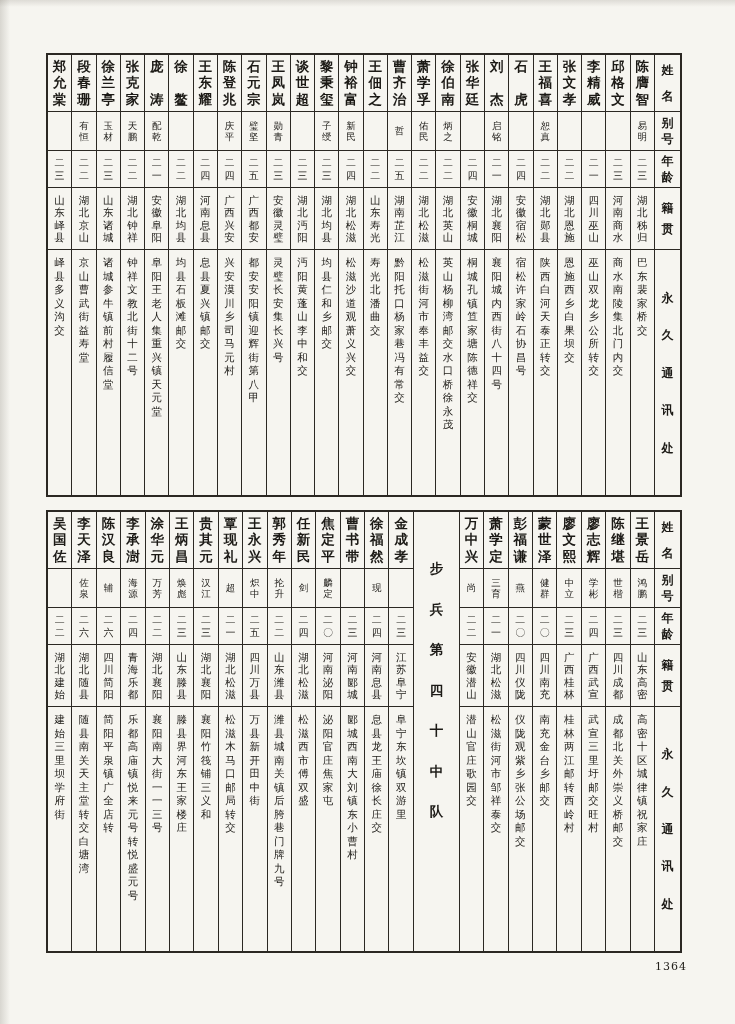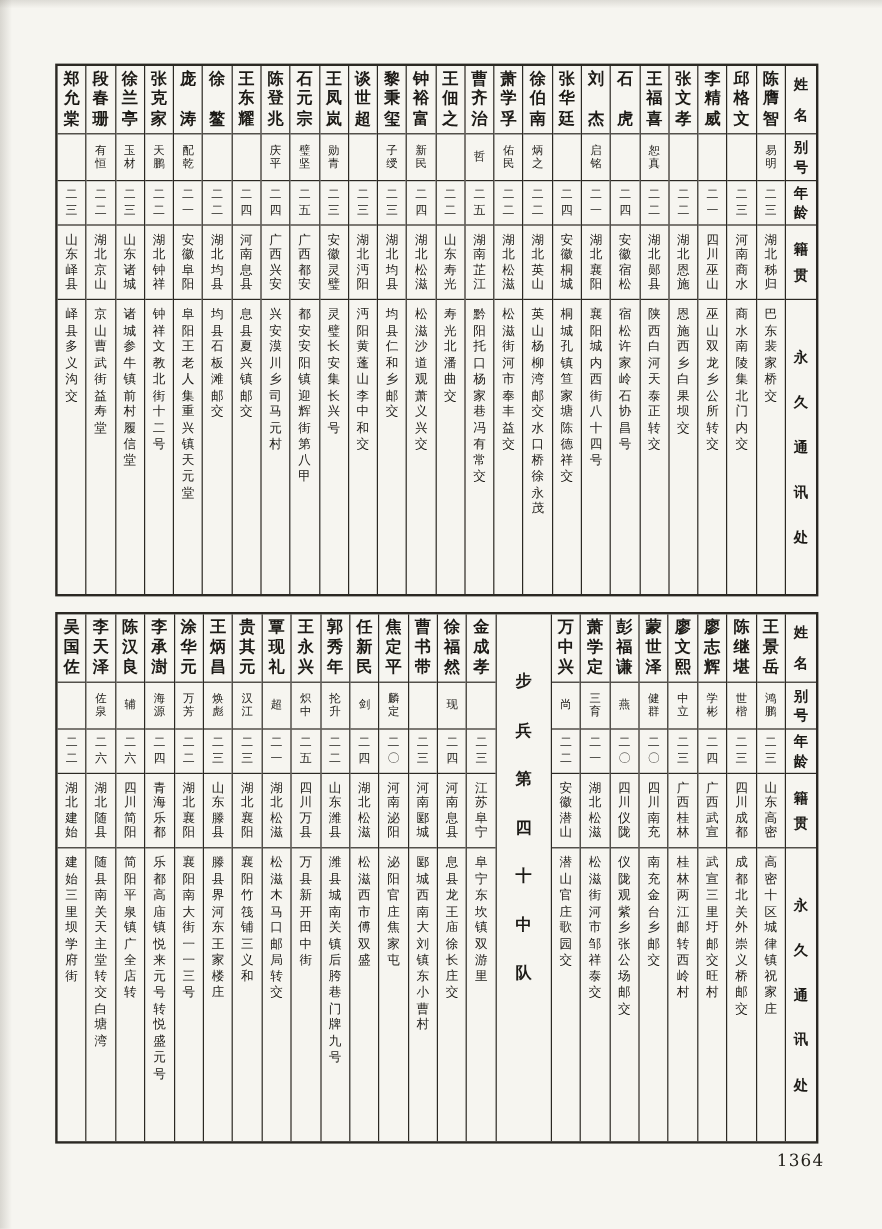--- a/index.html
+++ b/index.html
@@ -79,21 +79,21 @@
     height:100%;border-bottom:none;
     justify-content:flex-start;
     padding-top:50px;gap:27px;
     font-size:13.5px;font-weight:600;
   }
 
   .page-number{
     position:absolute;
     right:48px;top:960px;
     font-family:"DejaVu Serif","Liberation Serif",serif;
-    font-size:14px;
+    font-size:11px;
     letter-spacing:1px;
     color:#23201b;
   }
 </style>
 </head>
 <body>
 
 <div class="page">
   <div class="roster upper">
       <div class="col hdr">

